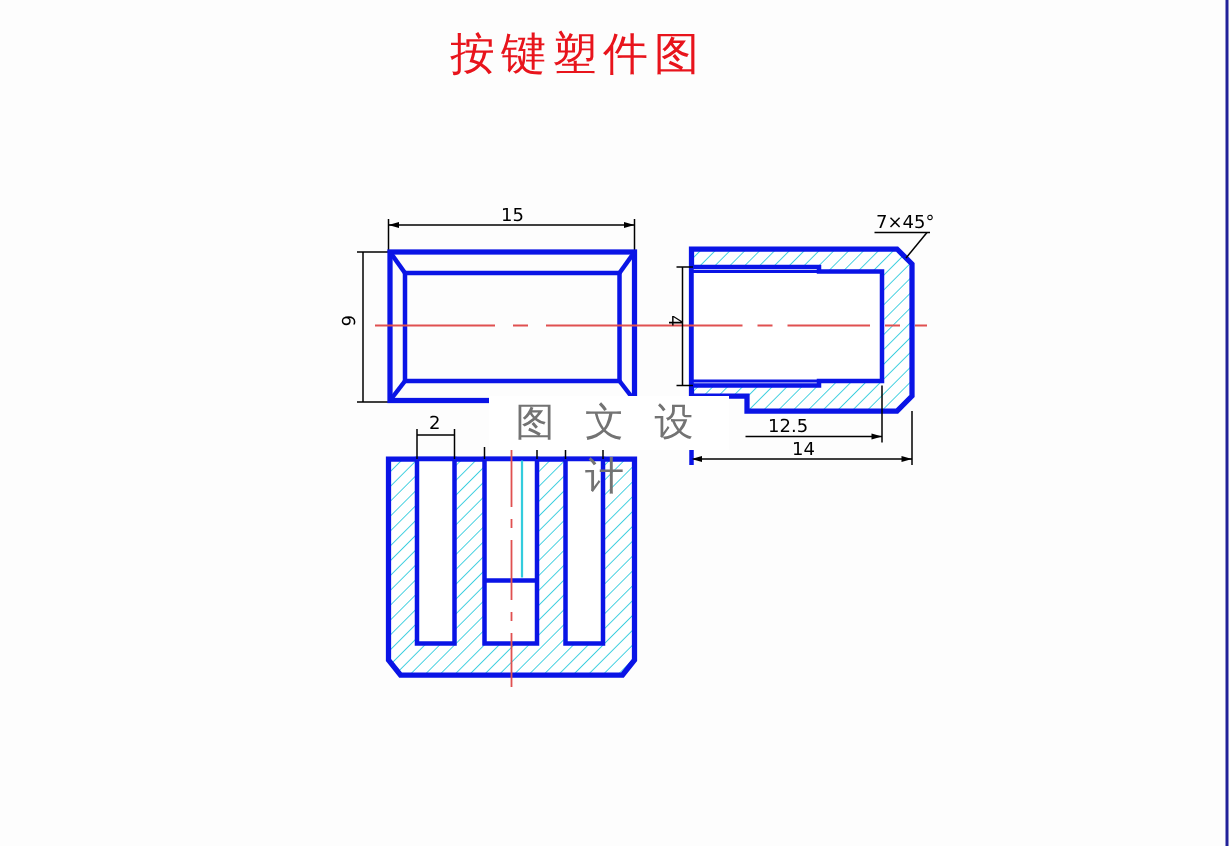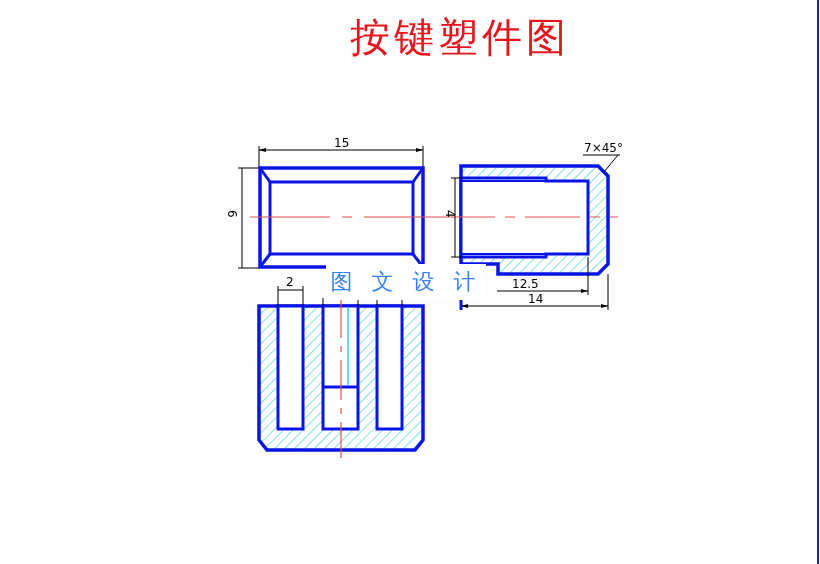--- a/index.html
+++ b/index.html
@@ -1,21 +1,21 @@
 <!DOCTYPE html>
 <html><head>
   <meta charset="utf-8">
   <style>
     html, body { margin: 0; padding: 0; background: #fdfdfd; }
     .page { position: relative; width: 820px; height: 564px; overflow: hidden; background: #fdfdfd; }
-    .title { position: absolute; left: 300px; top: 14px; width: 270px; text-align: right; color: #e8141c; font-family: "DejaVu Serif", serif; font-size: 40px; letter-spacing: 4px; line-height: 46px; }
+    .title { position: absolute; left: 300px; top: 14px; width: 270px; text-align: left; color: #e8141c; font-family: "DejaVu Serif", serif; font-size: 30px; letter-spacing: 4px; line-height: 46px; }
     .right-border { position: absolute; left: 817px; top: 0; width: 2px; height: 564px; background: #22229a; }
     svg { position: absolute; left: 0; top: 0; }
     .dimtxt { font-family: "DejaVu Sans", sans-serif; font-size: 12px; fill: #000; }
-    .watermark { position: absolute; left: 326px; top: 264px; width: 160px; height: 36px; background: #fff; font-family: "DejaVu Serif", serif; font-size: 22px; color: #3b82f6; letter-spacing: 6px; line-height: 36px; text-align: center; }
+    .watermark { position: absolute; left: 326px; top: 264px; width: 160px; height: 36px; background: #fff; font-family: "DejaVu Serif", serif; font-size: 26px; color: #737373; letter-spacing: 6px; line-height: 36px; text-align: center; }
   </style>
 </head>
 <body>
 
 <div class="page">
   <div class="title">按键塑件图</div>
   <div class="right-border"></div>
 
   <svg width="820" height="564" viewBox="0 0 820 564">
     <defs>

